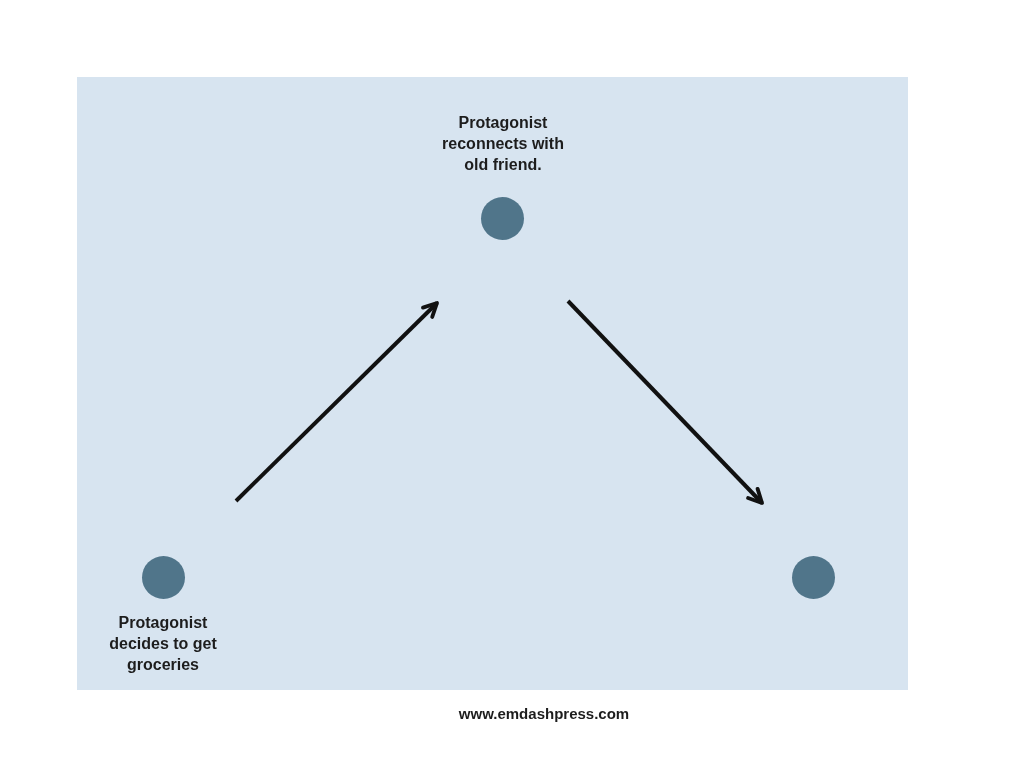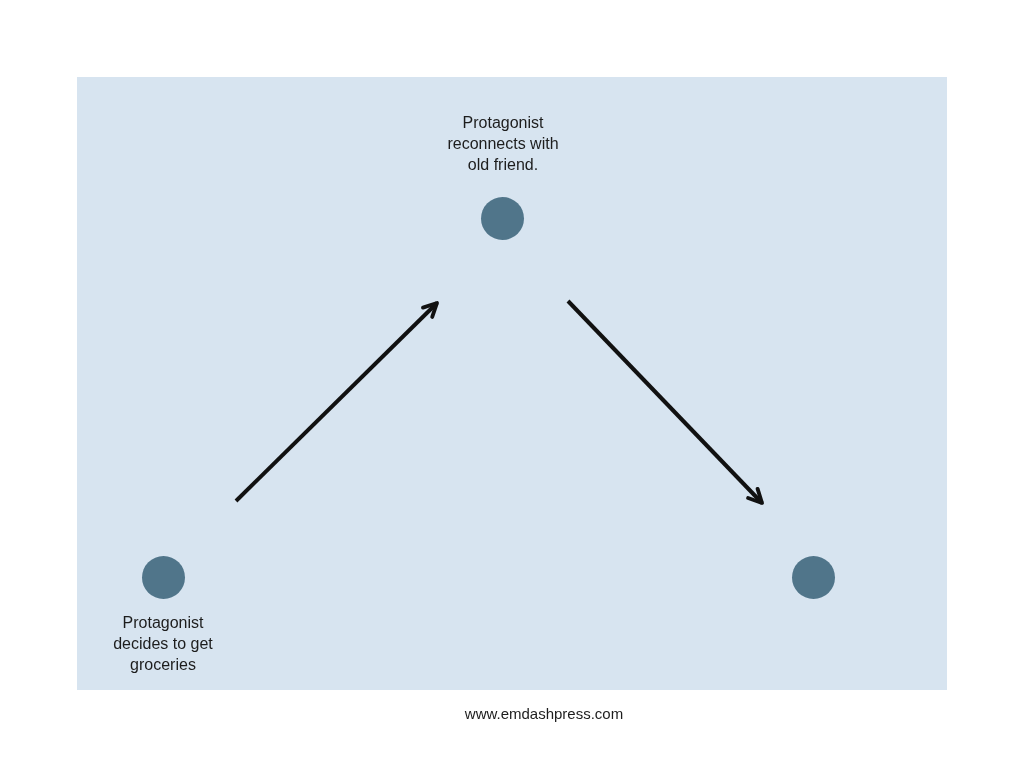--- a/index.html
+++ b/index.html
@@ -3,24 +3,25 @@
 <meta charset="utf-8">
 <style>
   html, body {
     margin: 0;
     padding: 0;
     background: #ffffff;
     font-family: "Liberation Sans", sans-serif;
   }
   .stage {
     position: relative;
-    width: 1024px;
+    width: 908px;
     height: 768px;
     background: #ffffff;
     overflow: hidden;
+    font-weight: bold;
   }
   .panel {
     position: absolute;
     left: 77px;
     top: 77px;
     width: 870px;
     height: 613px;
     background: #d7e4f0;
   }
   .arrows {

